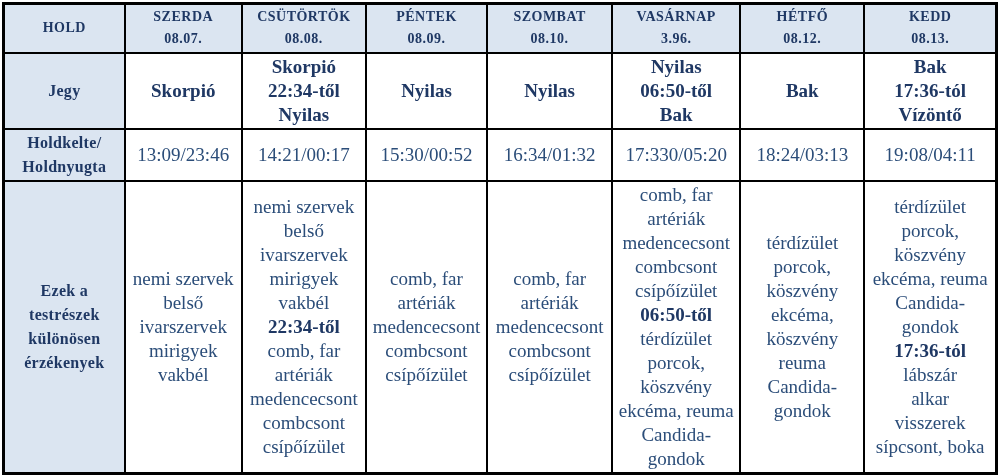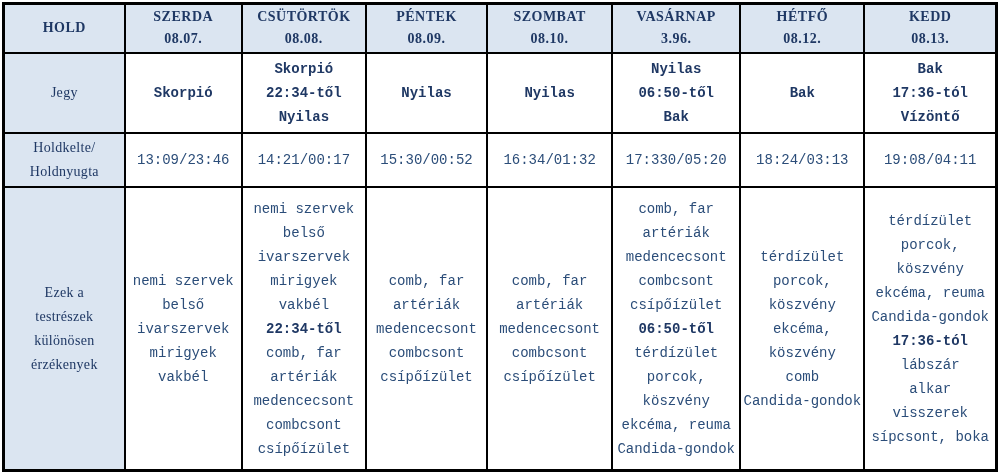--- a/index.html
+++ b/index.html
@@ -36,29 +36,28 @@
     background:var(--header-bg);
     color:var(--text-bold);
     font-weight:bold;
     font-size:14px;
     line-height:22px;
     letter-spacing:.5px;
   }
   tbody th{
     background:var(--header-bg);
     color:var(--text-bold);
-    font-weight:normal;
-    font-size:14px;
+    font-weight:bold;
+    font-size:16px;
     line-height:24px;
     letter-spacing:.3px;
   }
   td{
-    font-size:14px;
+    font-size:19px;
     line-height:24px;
-    font-family:Liberation Mono, monospace;
   }
   td .bold, td.bold{
     font-weight:bold;
     color:var(--text-bold);
   }
 </style>
 </head>
 <body>
 
 <div class="frame">
@@ -214,21 +213,21 @@
             <div class="bold">06:50-től</div>
             <div>térdízület</div>
             <div>porcok, köszvény</div>
             <div>ekcéma, reuma</div>
             <div>Candida-gondok</div>
           </td>
           <td>
             <div>térdízület</div>
             <div>porcok, köszvény</div>
             <div>ekcéma, köszvény</div>
-            <div>comb</div>
+            <div>reuma</div>
             <div>Candida-gondok</div>
           </td>
           <td>
             <div>térdízület</div>
             <div>porcok, köszvény</div>
             <div>ekcéma, reuma</div>
             <div>Candida-gondok</div>
             <div class="bold">17:36-tól</div>
             <div>lábszár</div>
             <div>alkar</div>

